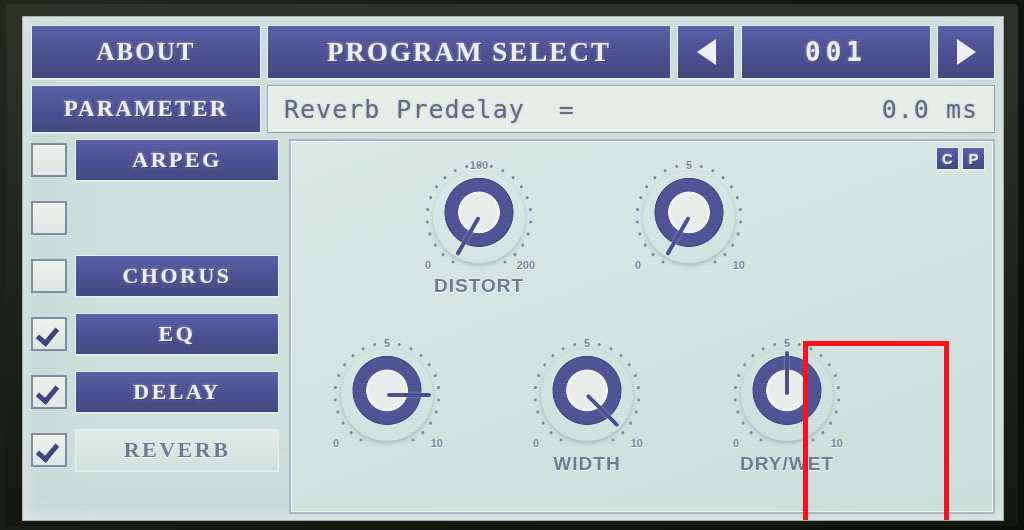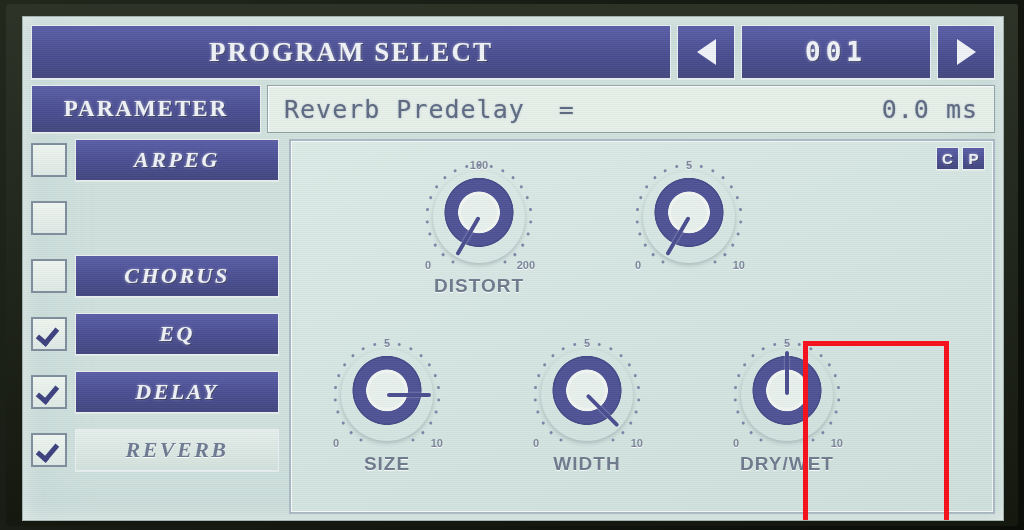--- a/index.html
+++ b/index.html
@@ -79,21 +79,21 @@
     font-size: 25px;
     color: #5e6a83;
     text-shadow: 0 0 2px rgba(110,125,155,.55);
   }
   #param-name { letter-spacing: 1px; }
   #param-eq { margin-left: 34px; }
   #param-value { margin-left: auto; letter-spacing: 1px; }
 
   
   #sidebar { position: absolute; left: 8px; top: 122px; width: 248px; }
-  .side-row { display: flex; align-items: center; height: 42px; margin-bottom: 16px; gap: 8px; font-style: italic; }
+  .side-row { display: flex; align-items: center; height: 42px; margin-bottom: 16px; gap: 8px; }
   .checkbox {
     width: 36px; height: 34px;
     background: linear-gradient(180deg,#eef5ef 0%,#dde8e4 100%);
     border: 2px solid #7f8d9c;
     display: flex; align-items: center; justify-content: center;
     flex: 0 0 auto;
   }
   .checkbox .tick {
     width: 22px; height: 22px; position: relative; display: none;
   }
@@ -168,20 +168,23 @@
 </style>
 </head>
 <body>
 
 <div id="device">
   <div id="bezel-glow"></div>
 
   <div id="lcd">
 
     <div id="row-top">
+      <div class="cell" id="about-btn">
+        <span>ABOUT</span>
+      </div>
       <div class="cell" id="program-select">
         <span>PROGRAM SELECT</span>
       </div>
       <div class="cell" id="prev-btn">
         <span class="tri left"></span>
       </div>
       <div class="cell" id="program-number">
         <span>001</span>
       </div>
       <div class="cell" id="next-btn">
@@ -350,21 +353,20 @@
                 <span class="tick-dot" style="transform: translate(-50%, -50%) rotate(136.364deg) translateY(-52px);"></span>
                 <span class="tick-dot" style="transform: translate(-50%, -50%) rotate(150deg) translateY(-52px);"></span>
               </div>
               <div class="knob">
                 <span class="pointer" style="transform: translateX(-50%) rotate(270deg);"></span>
               </div>
               <span class="scale-num sc-min">0</span>
               <span class="scale-num sc-mid">5</span>
               <span class="scale-num sc-max">10</span>
             </div>
-            <div class="knob-label">SIZE</div>
           </div>
           <div class="knob-wrap" style="left: 228px; top: 200px;">
             <div class="knob-area">
               <div class="ticks">
                 <span class="tick-dot" style="transform: translate(-50%, -50%) rotate(-150deg) translateY(-52px);"></span>
                 <span class="tick-dot" style="transform: translate(-50%, -50%) rotate(-136.364deg) translateY(-52px);"></span>
                 <span class="tick-dot" style="transform: translate(-50%, -50%) rotate(-122.727deg) translateY(-52px);"></span>
                 <span class="tick-dot" style="transform: translate(-50%, -50%) rotate(-109.091deg) translateY(-52px);"></span>
                 <span class="tick-dot" style="transform: translate(-50%, -50%) rotate(-95.4545deg) translateY(-52px);"></span>
                 <span class="tick-dot" style="transform: translate(-50%, -50%) rotate(-81.8182deg) translateY(-52px);"></span>

